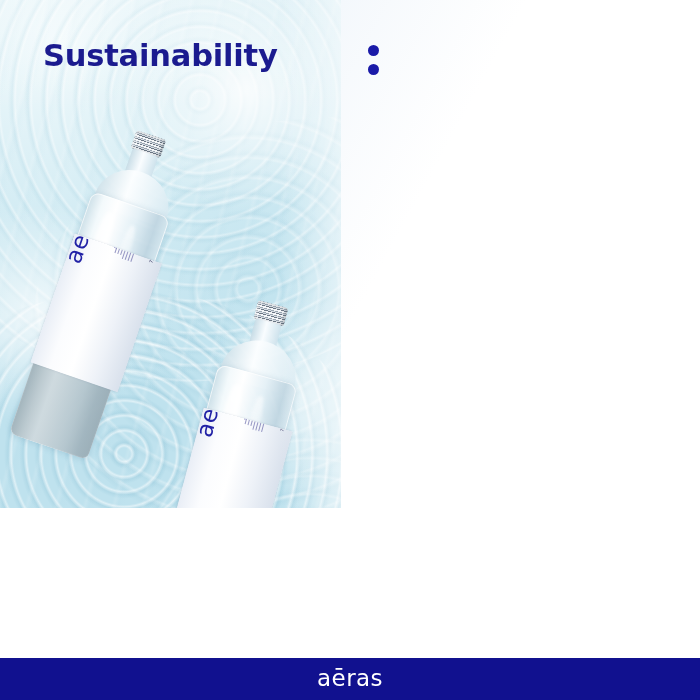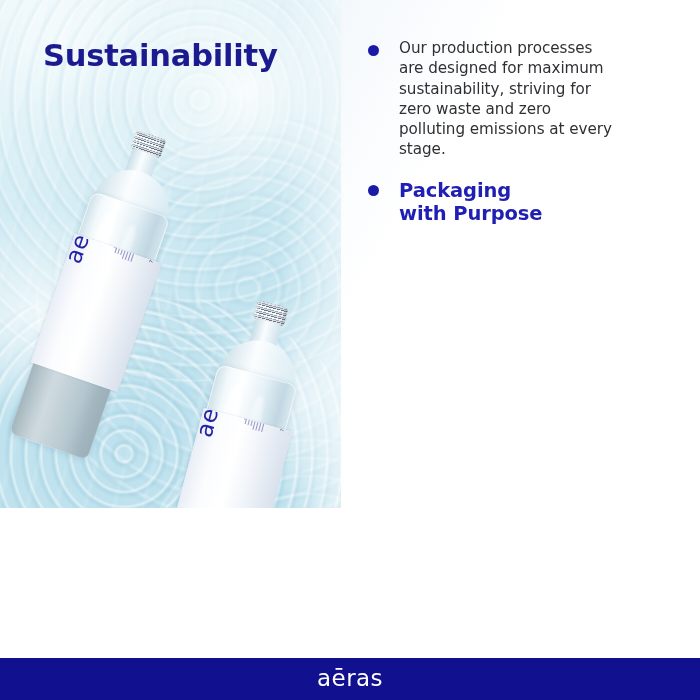--- a/index.html
+++ b/index.html
@@ -388,32 +388,24 @@
     <div class="vignette"></div>
 
     <div class="photo-title" id="page-title" style="color: rgb(27, 27, 143);">Sustainability</div>
   </div>
 
   <div class="content-panel">
     <div class="sections">
 
       <div class="section">
         <span class="bullet" style="background: rgb(26, 26, 168);"></span>
-        <p class="sec-body" style="color: rgb(47, 48, 52);">Our production processes
-are designed for maximum
-sustainability, striving for
-zero waste and zero
-polluting emissions at every
-stage.</p>
       </div>
 
       <div class="section">
         <span class="bullet" style="background: rgb(26, 26, 168);"></span>
-        <h2 class="sec-heading" style="color: rgb(31, 31, 180);">Packaging
-with Purpose</h2>
       </div>
 
 
     </div>
   </div>
 
   <div class="footer-bar" style="background: rgb(17, 17, 143);">
     <div class="footer-logo">aēras</div>
   </div>
 

